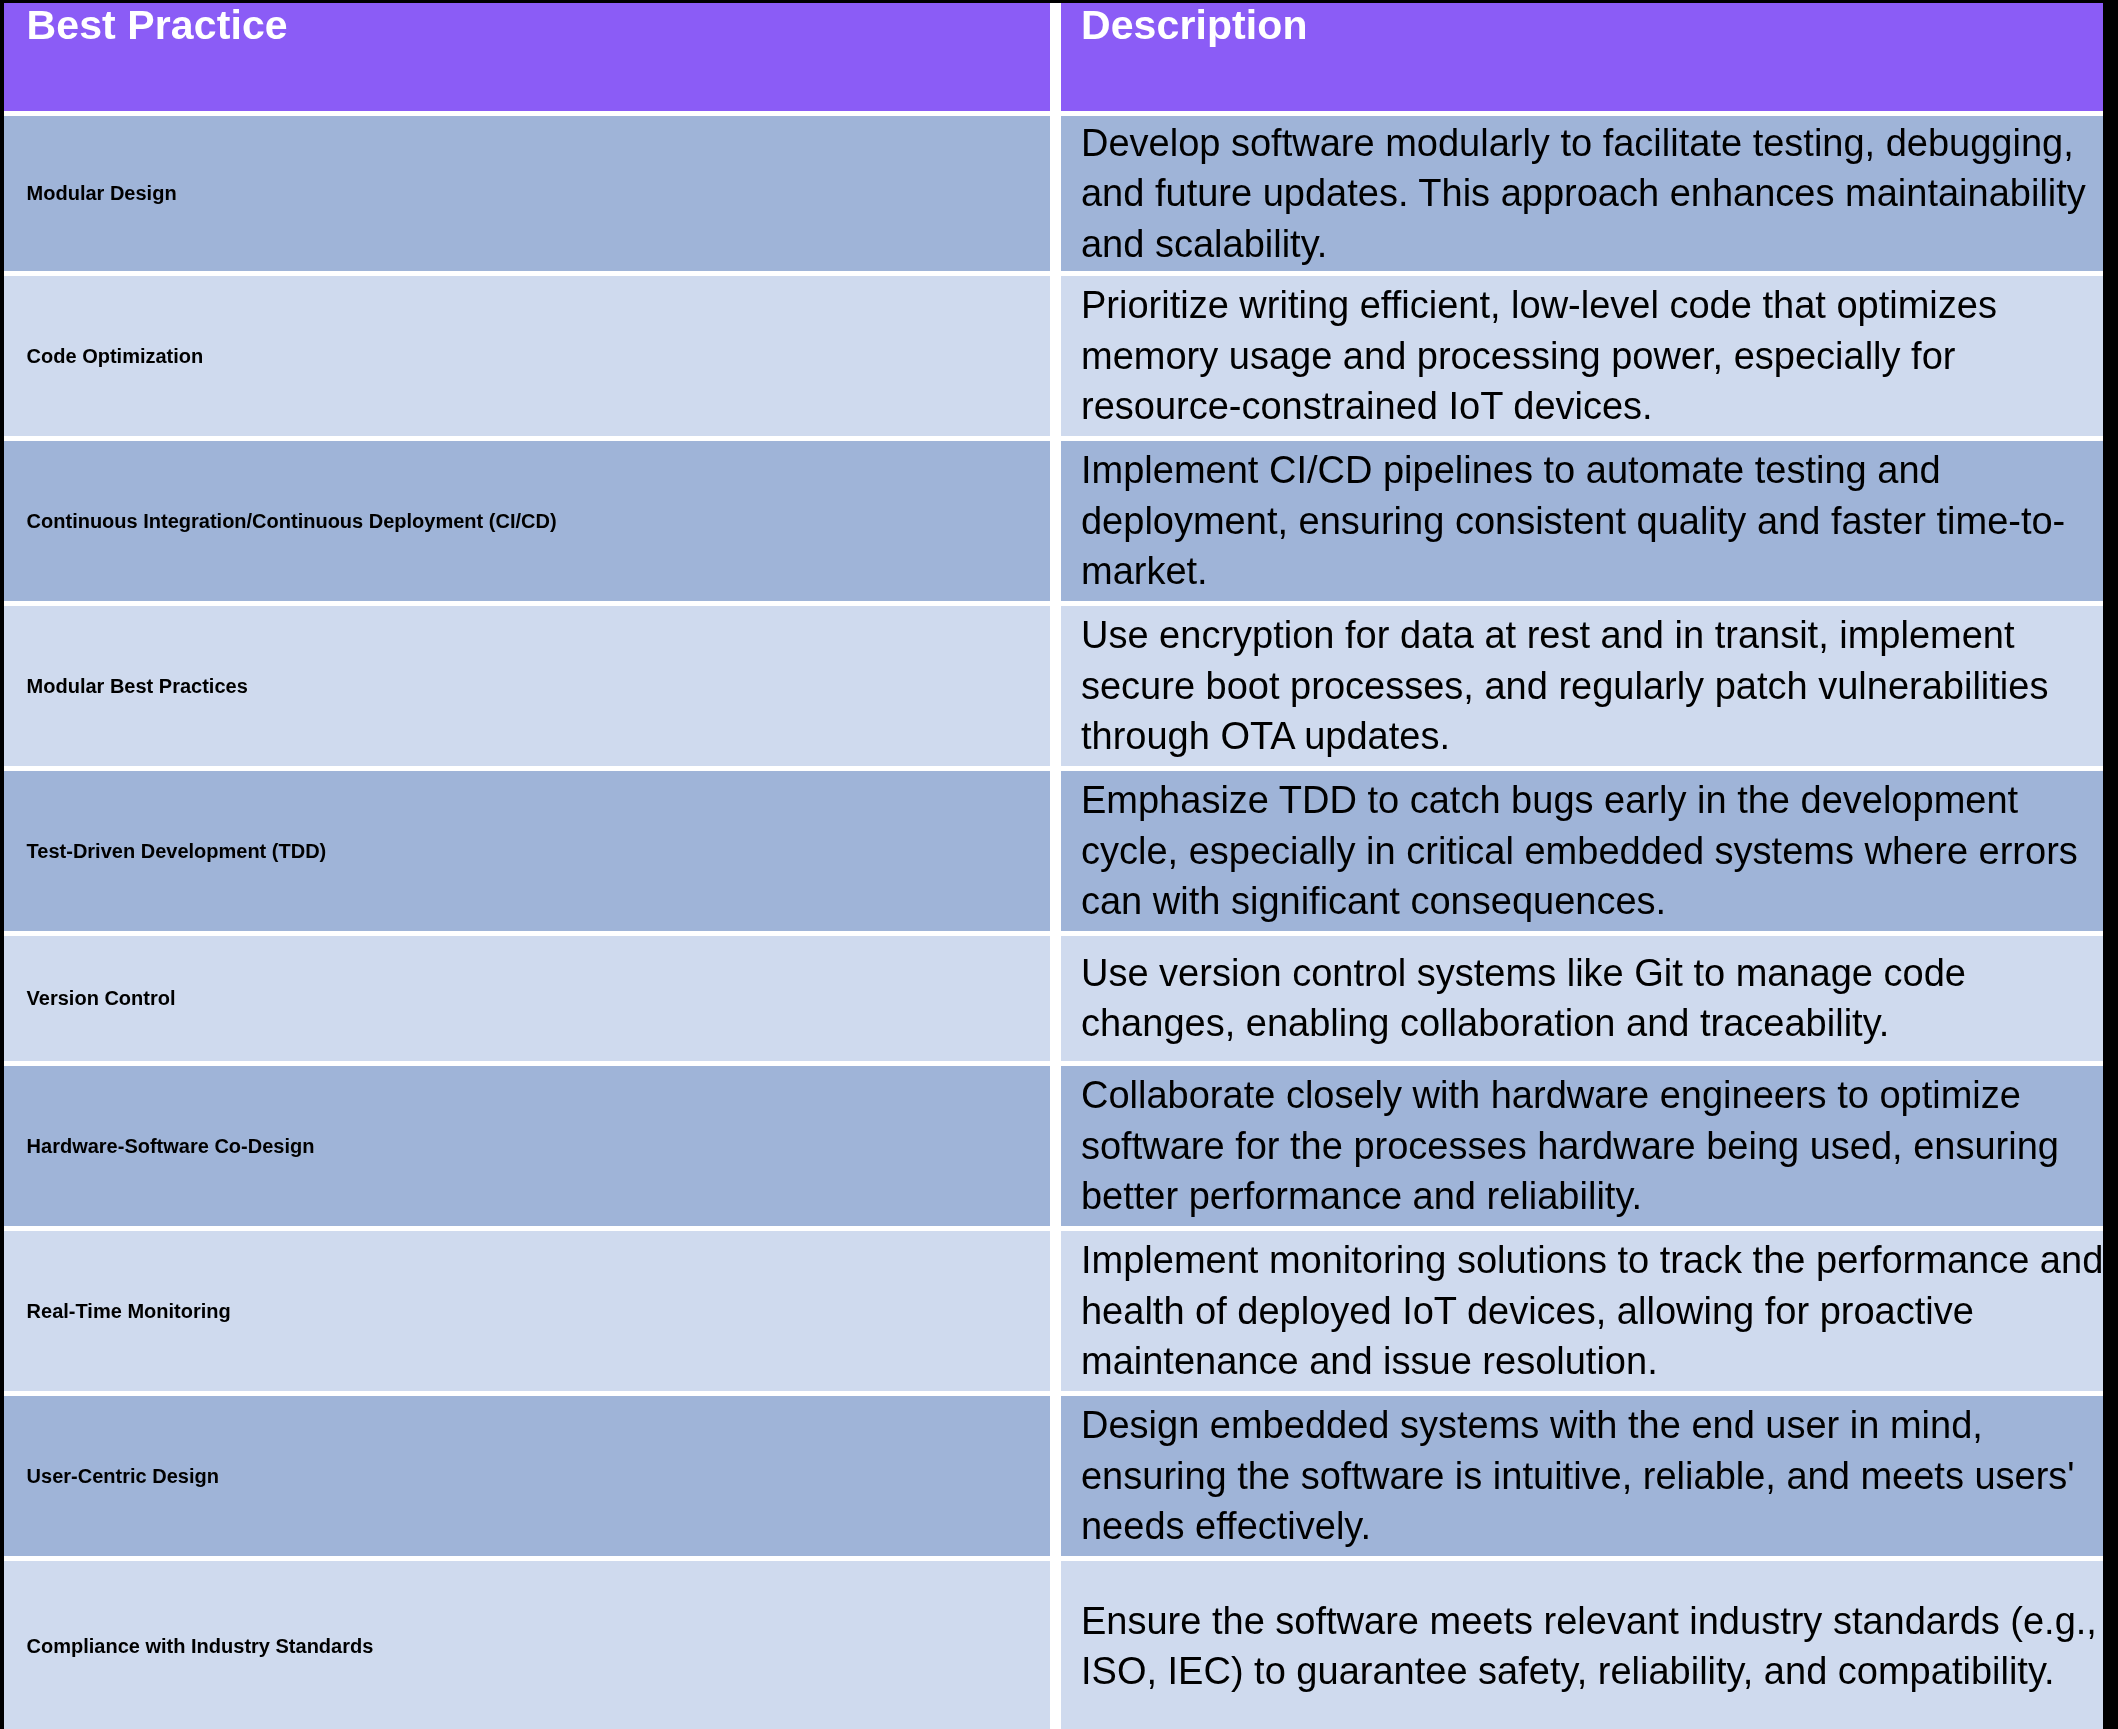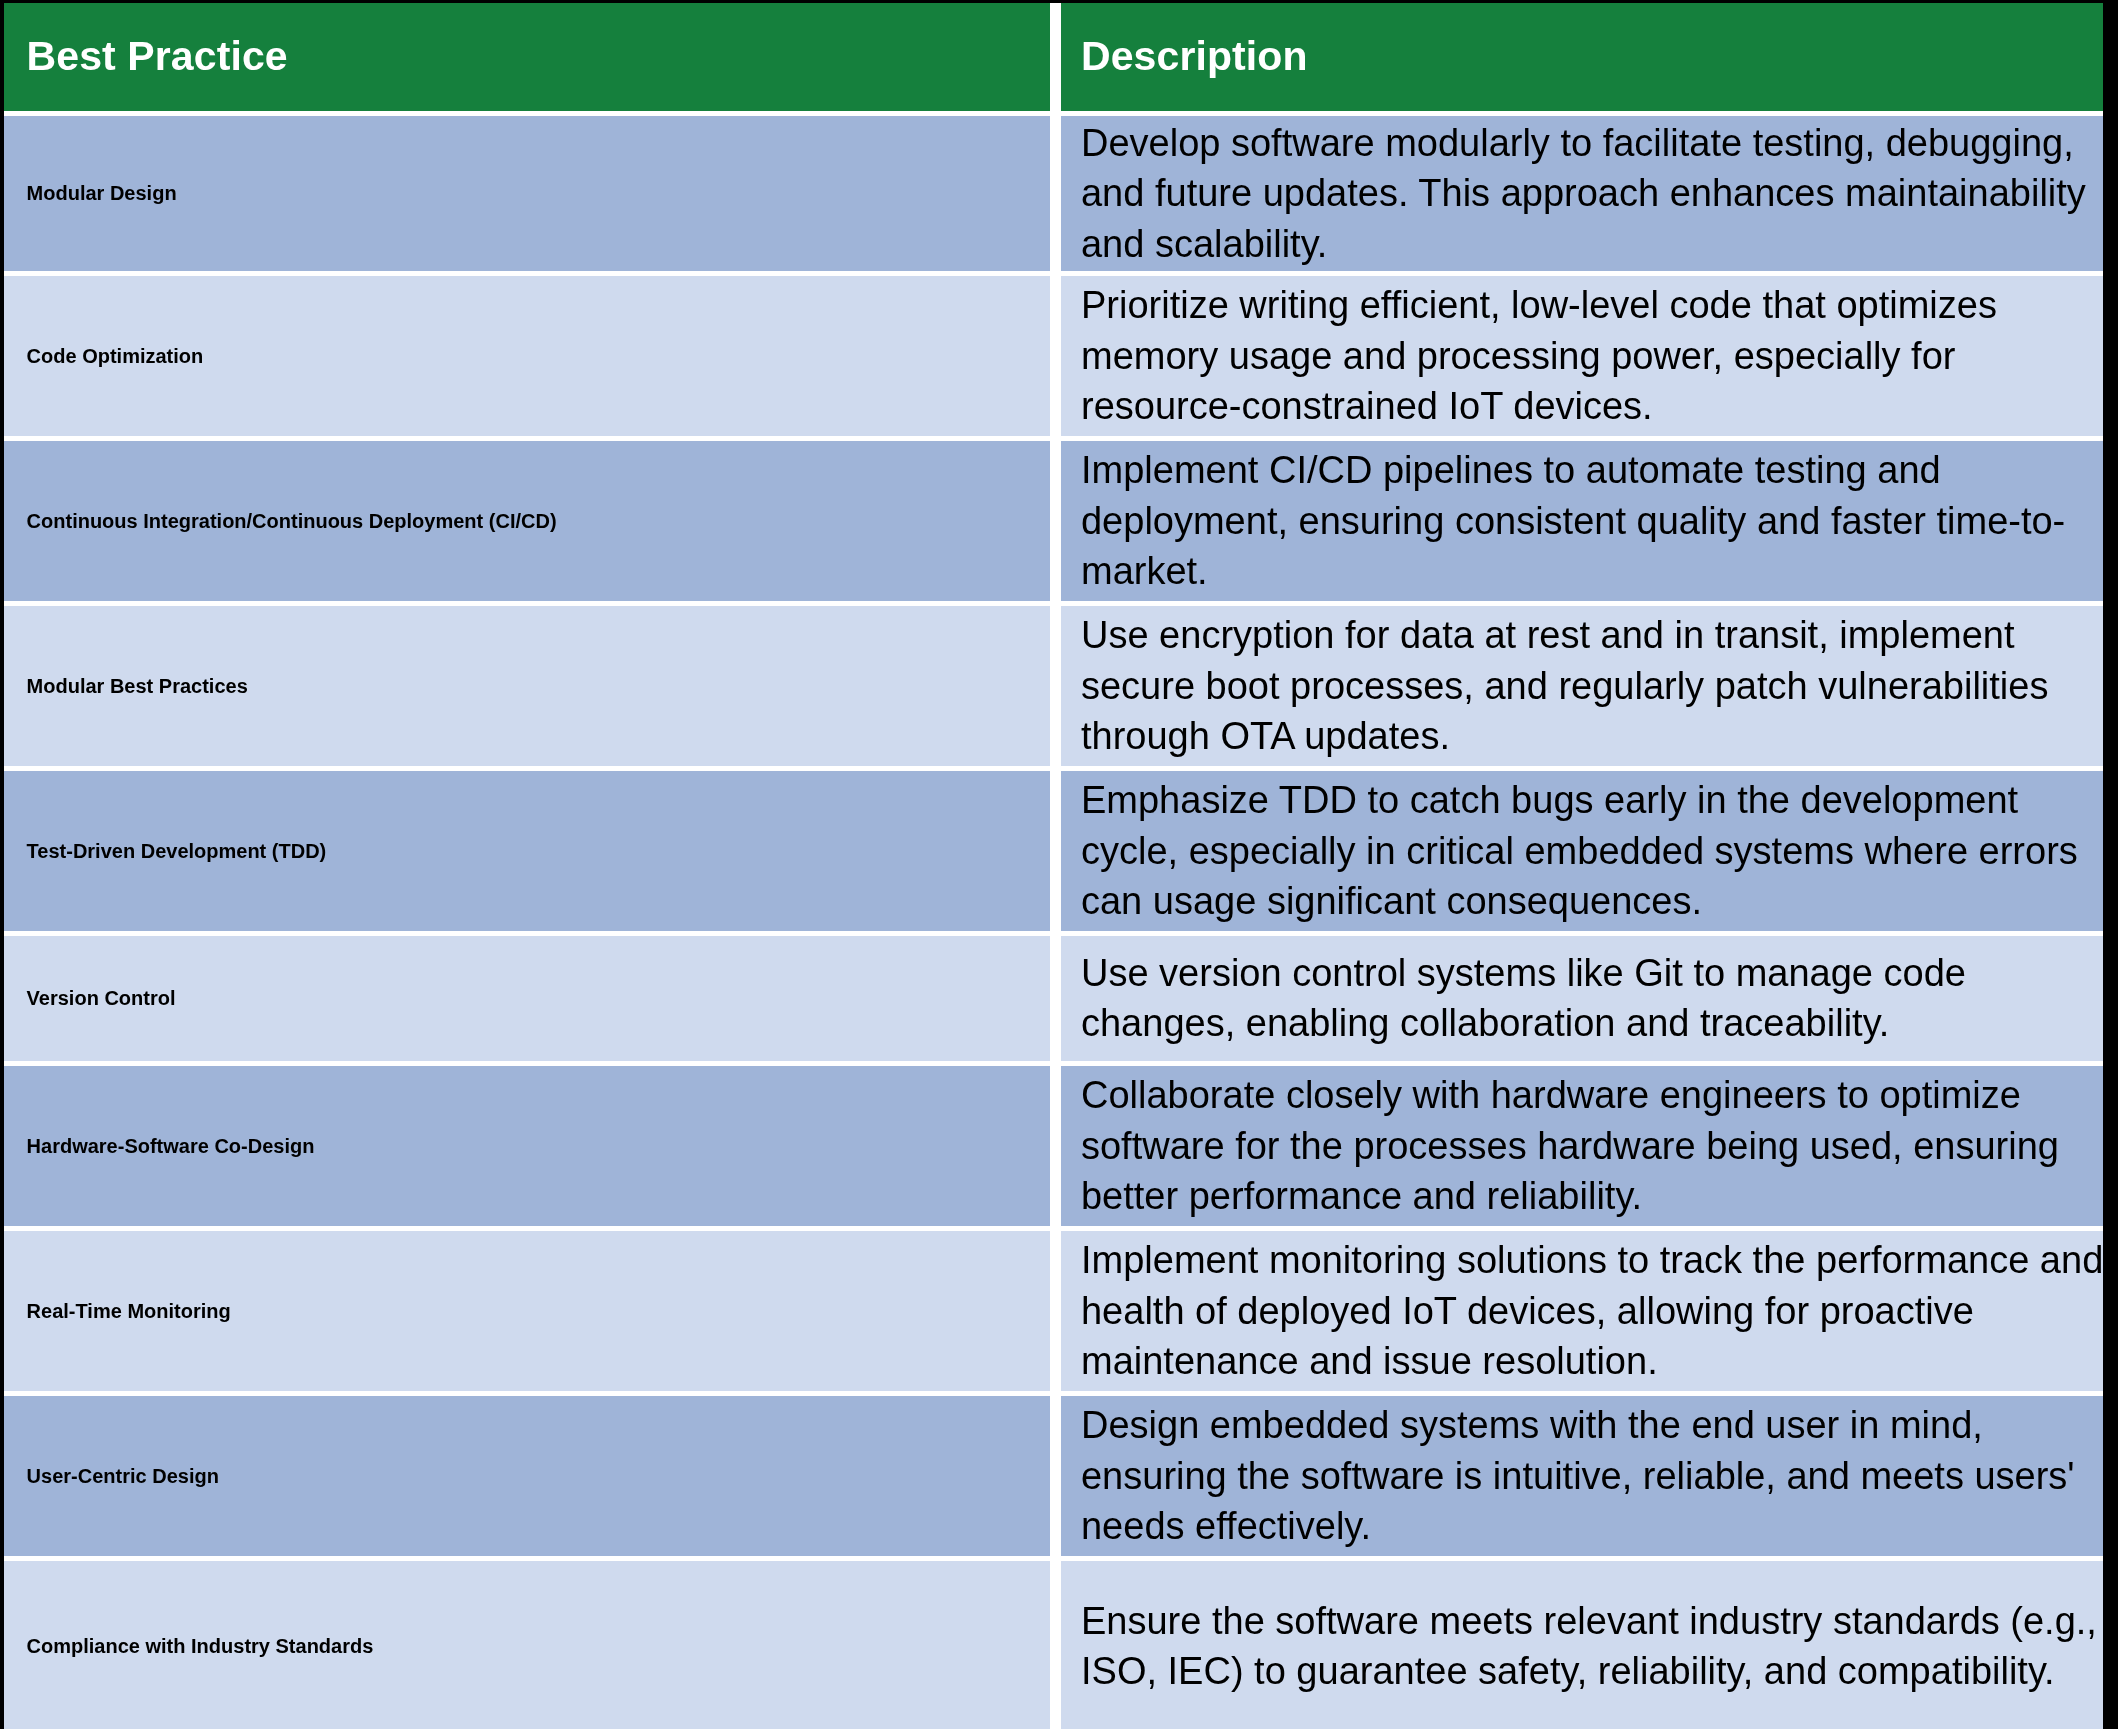--- a/index.html
+++ b/index.html
@@ -70,22 +70,22 @@
     background: #ffffff;
     flex: 0 0 5px;
   }
 
   
   .header-row {
     flex: 0 0 108px;
     height: 108px;
   }
   .header-row .cell {
-    background: #15803d;
-    align-items: center;
+    background: #8b5cf6;
+    align-items: flex-start;
   }
   .header-text {
     color: #ffffff;
     font-size: 41px;
     font-weight: bold;
     letter-spacing: 0.1px;
     line-height: 1.1;
   }
 
   
@@ -171,21 +171,21 @@
       </div>
     </div>
     <div class="row-gap"></div>
 
     <div class="row body-row h-225">
       <div class="cell cell-practice shade-dark">
         <span class="practice-text">Test-Driven Development (TDD)</span>
       </div>
       <div class="col-gap"></div>
       <div class="cell cell-desc shade-dark">
-        <span class="desc-text">Emphasize TDD to catch bugs early in the development cycle, especially in critical embedded systems where errors can usage significant consequences.</span>
+        <span class="desc-text">Emphasize TDD to catch bugs early in the development cycle, especially in critical embedded systems where errors can with significant consequences.</span>
       </div>
     </div>
     <div class="row-gap"></div>
 
     <div class="row body-row h-175">
       <div class="cell cell-practice shade-light">
         <span class="practice-text">Version Control</span>
       </div>
       <div class="col-gap"></div>
       <div class="cell cell-desc shade-light">

